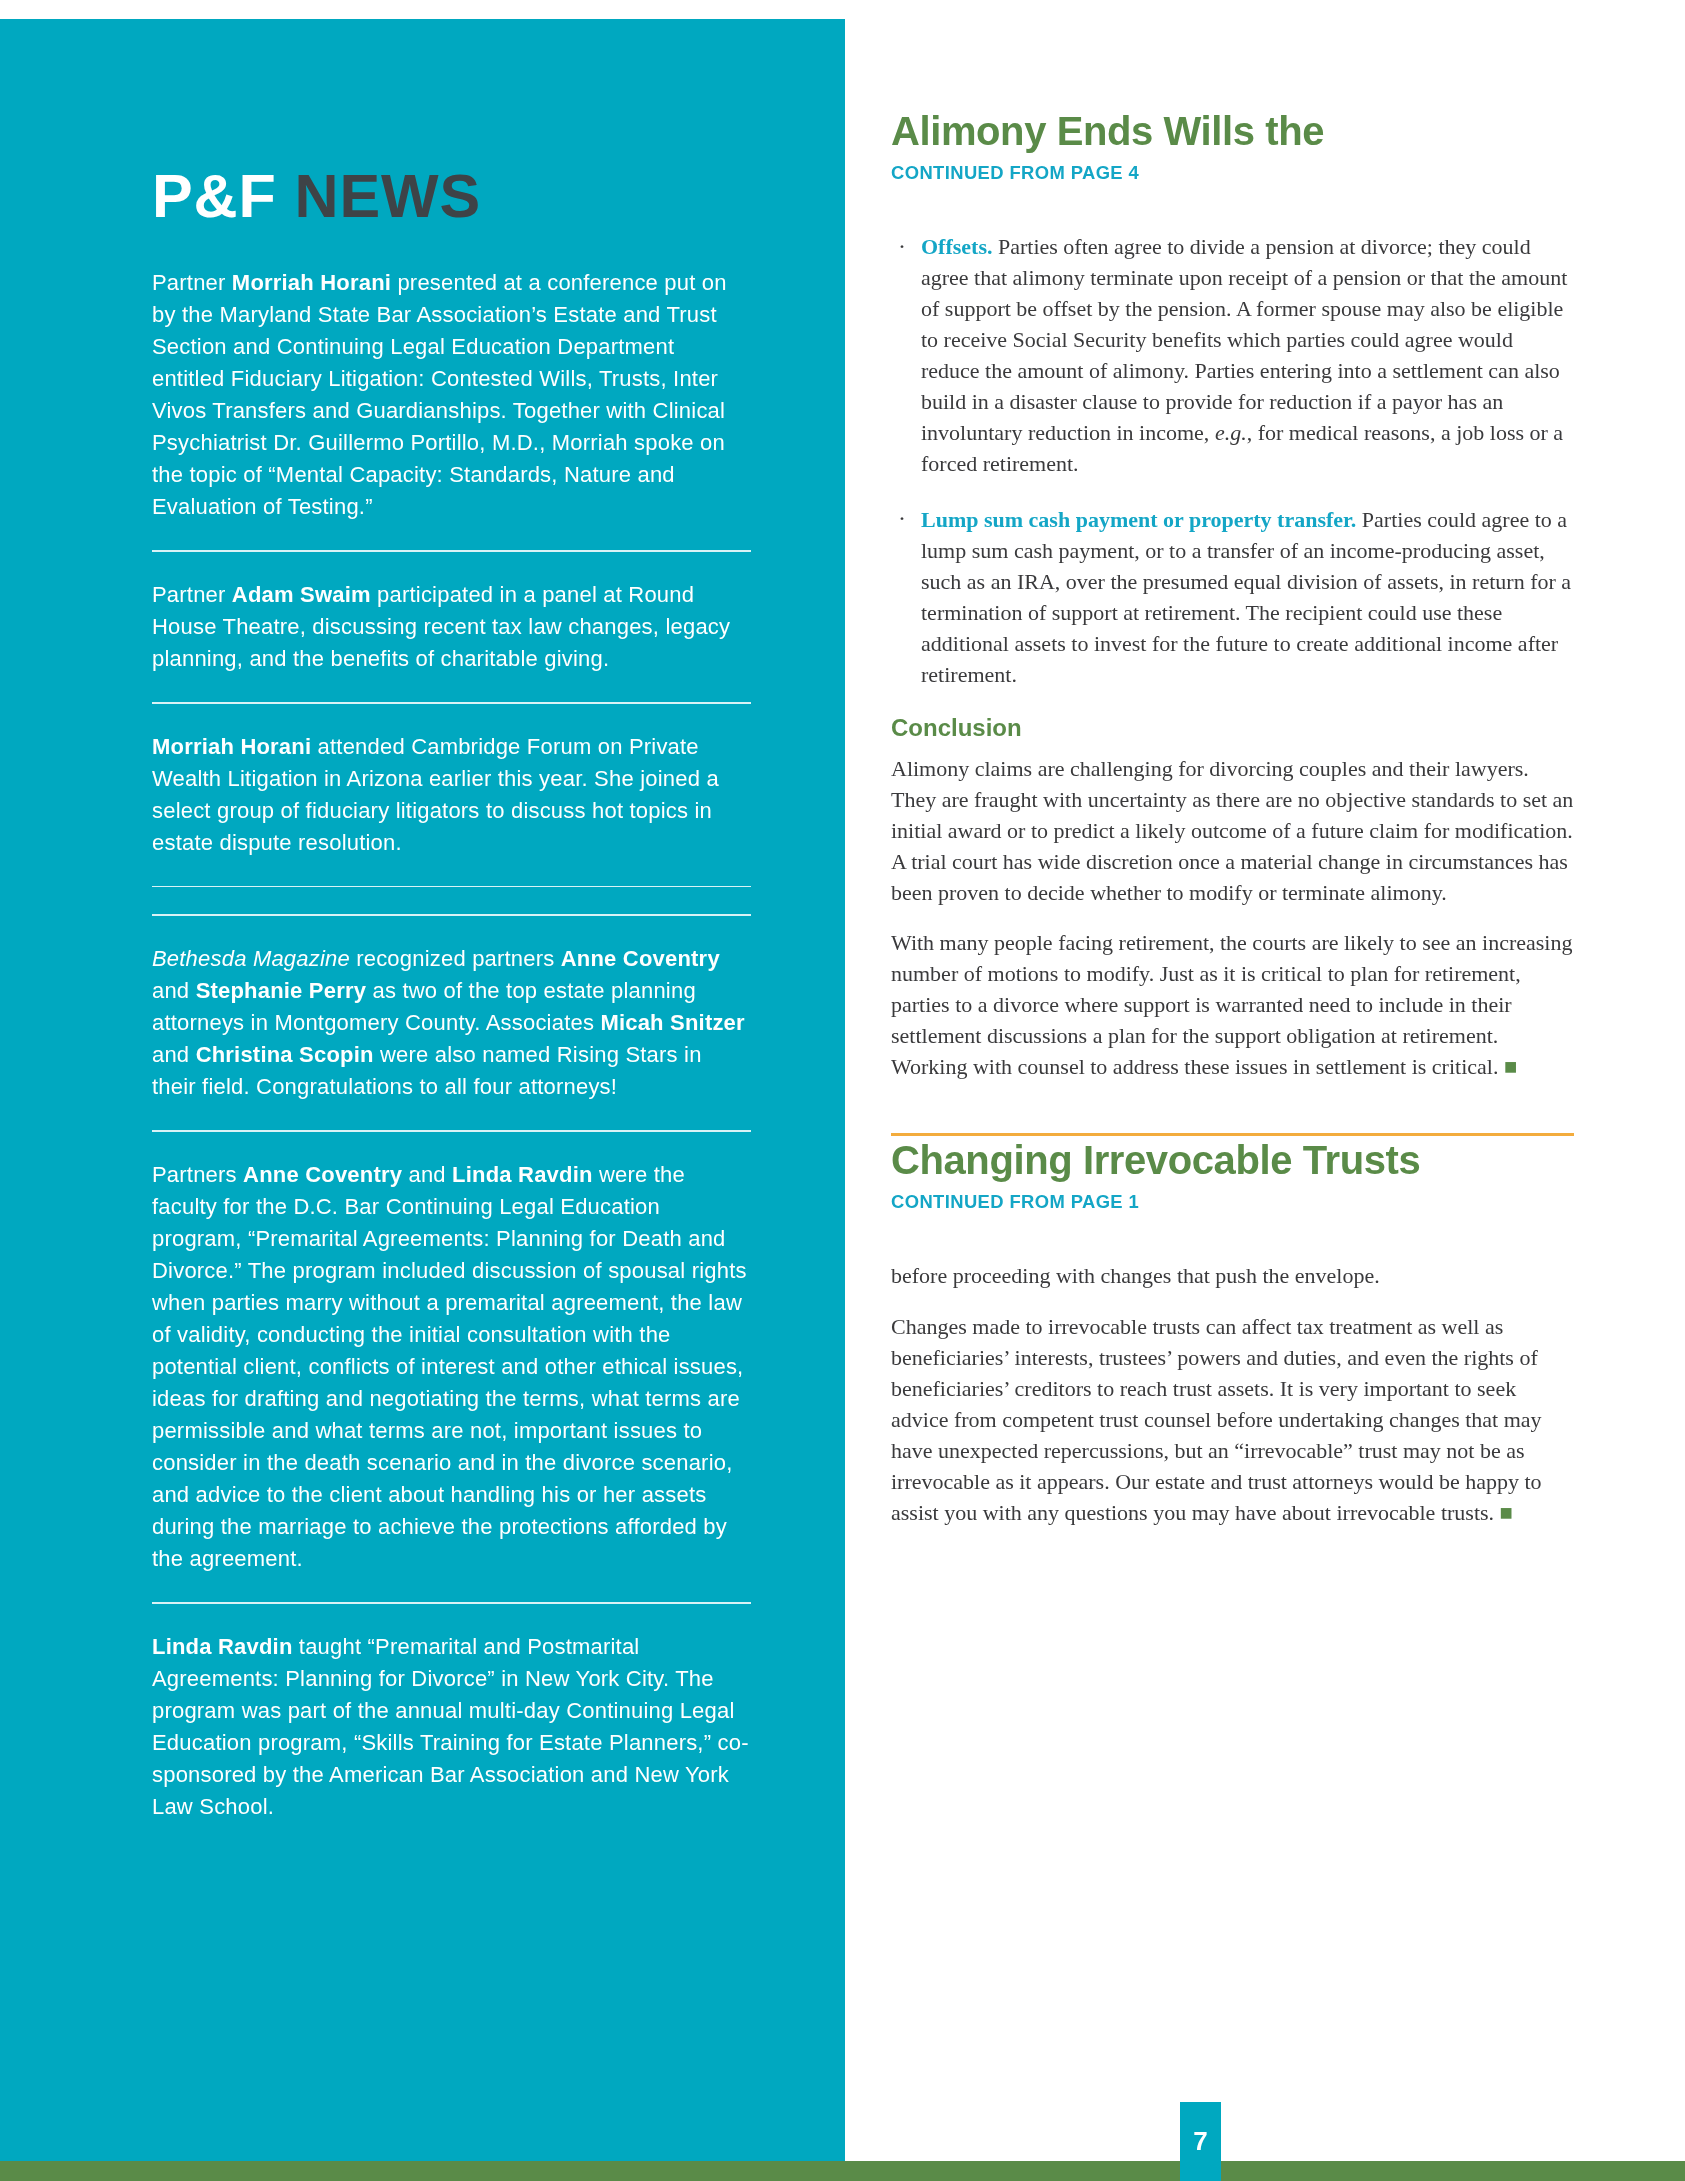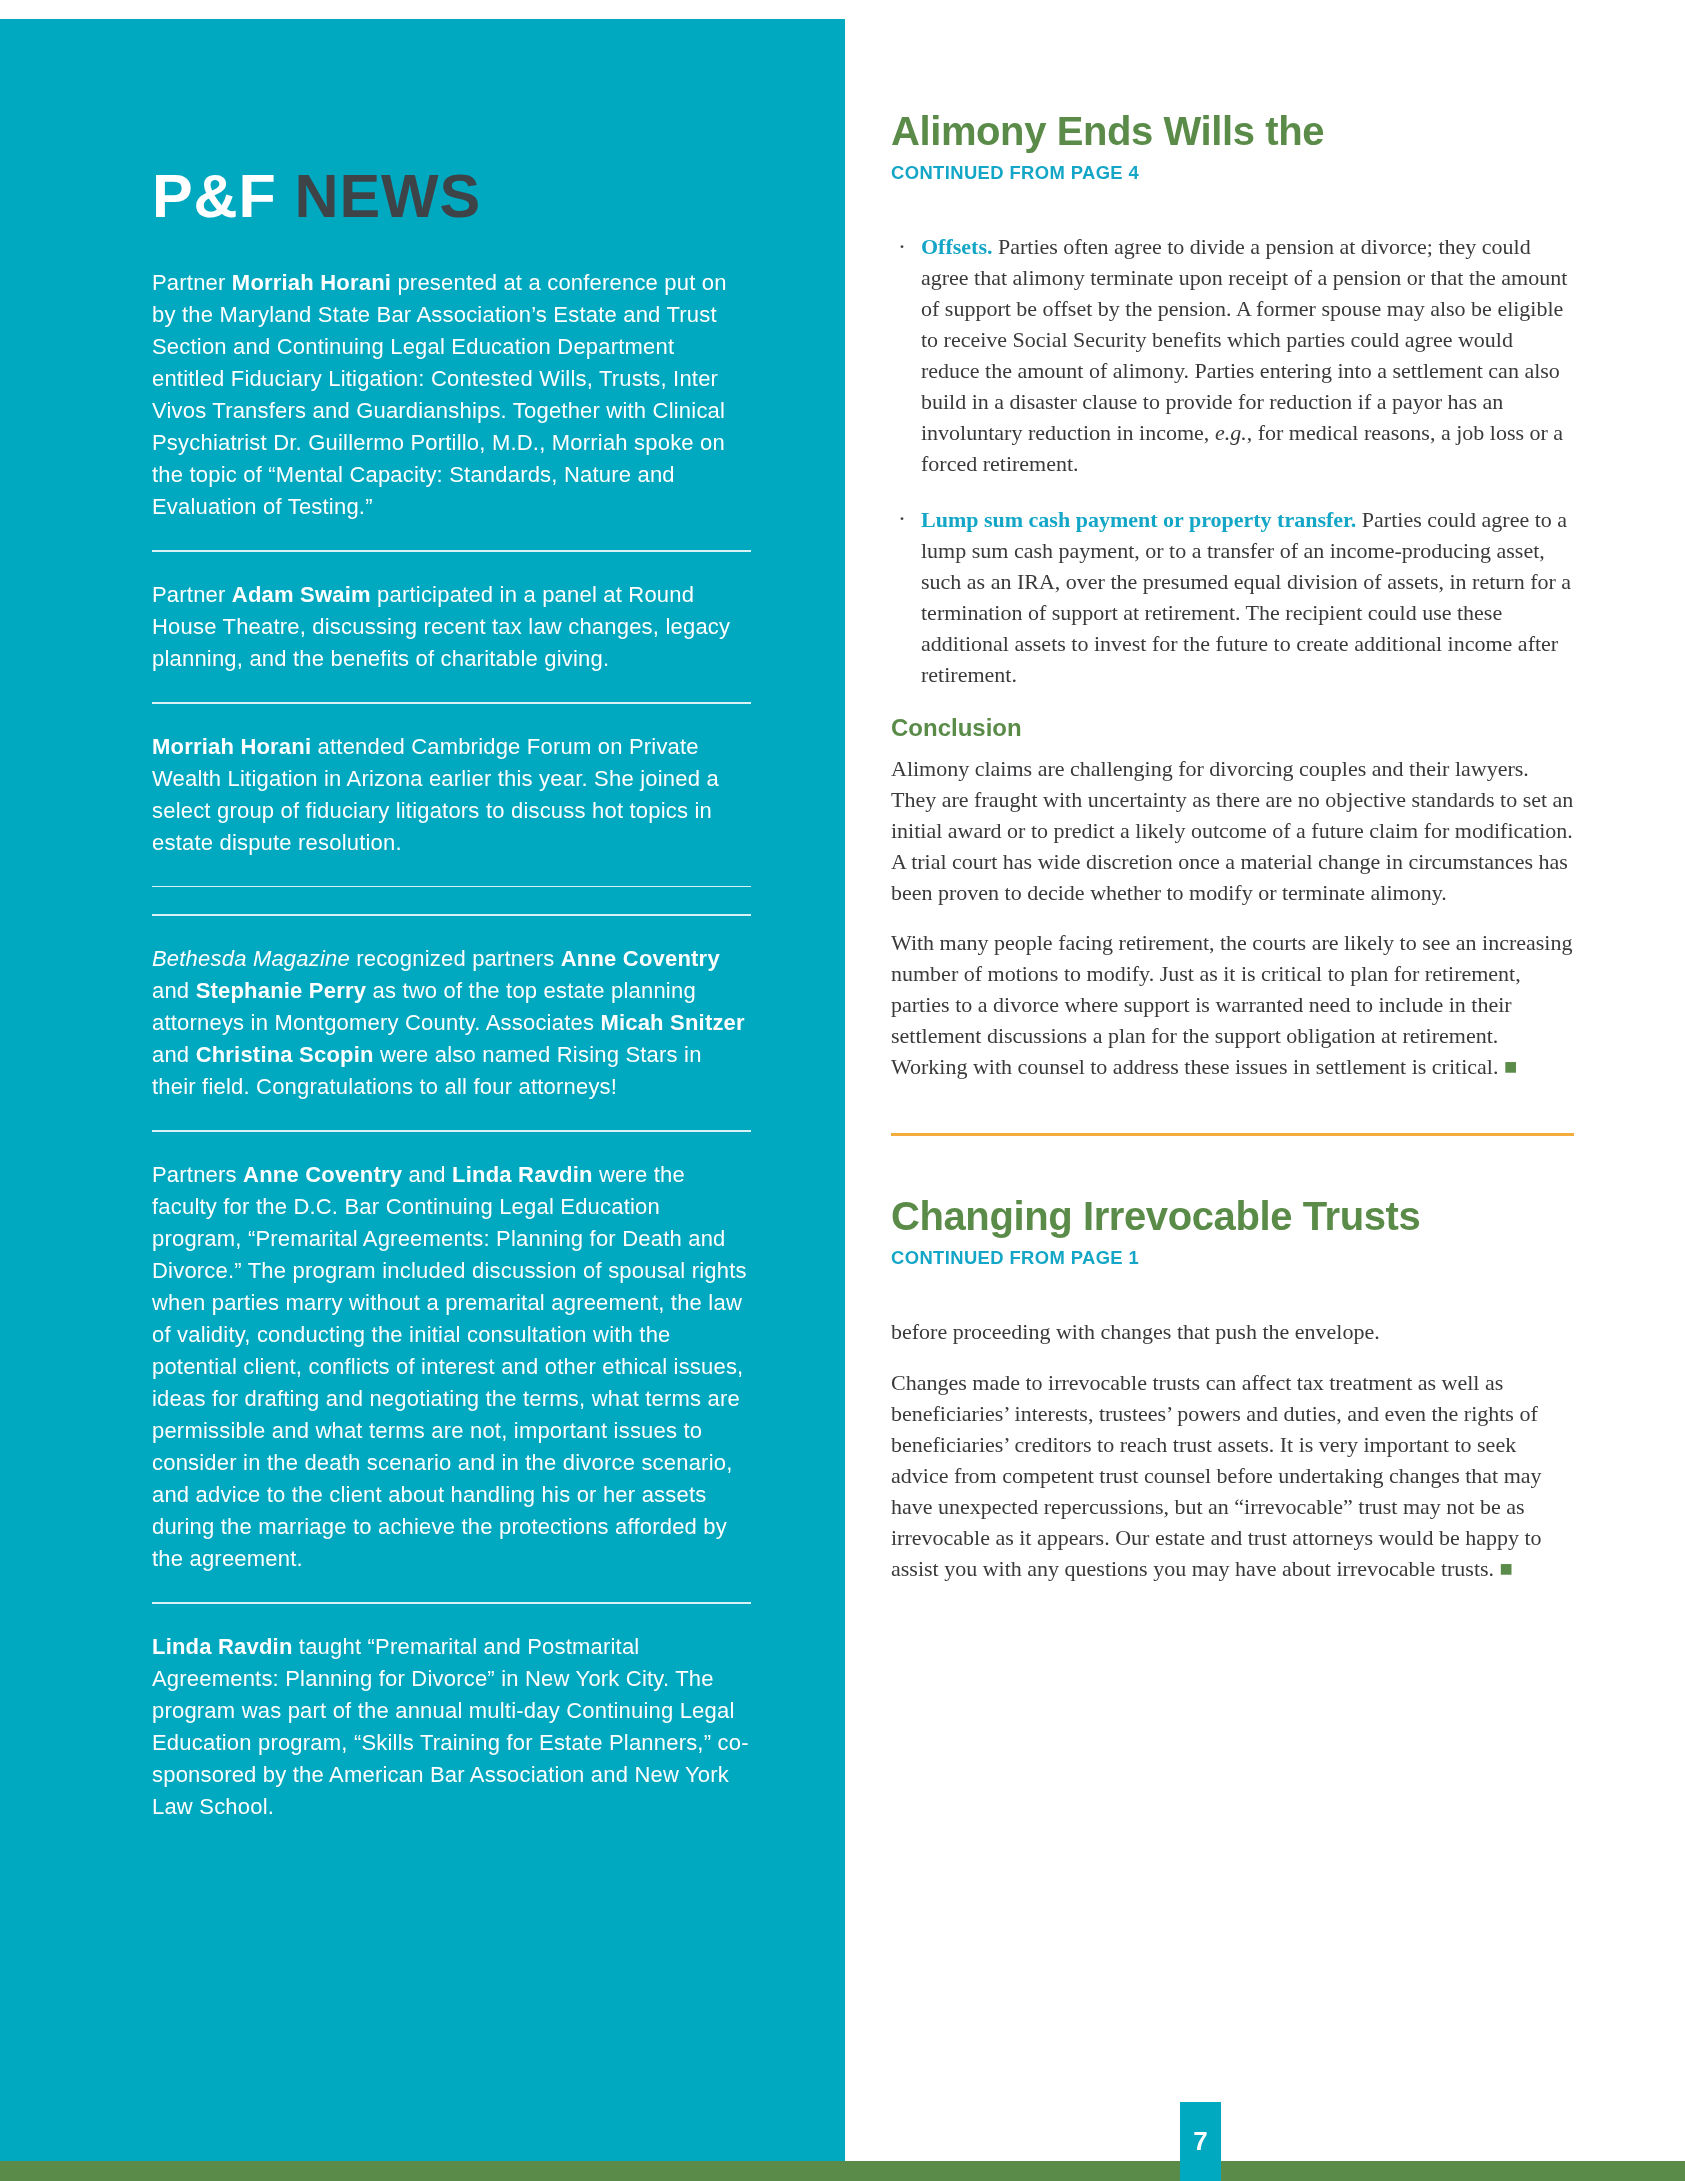--- a/index.html
+++ b/index.html
@@ -59,21 +59,21 @@
     font-size:22px;line-height:31px;
   }
   .conclusion-label{
     margin-top:19.3px;color:var(--green);font-size:24px;font-weight:700;
   }
   .rpara{margin-top:10.5px;}
   .rpara + .rpara{margin-top:19.3px;}
   .orange-rule{
     border:none;height:3.5px;background:var(--orange);margin-top:51px;width:100%;
   }
-  .art2-title{margin-top:56px;}
+  .art2-title{}
   .art2-p1{margin-top:47px;}
 
   
   .sg-b{font-weight:700;}
   .sg-i{font-style:italic;}
   .sg-lead{font-weight:700;color:var(--accent);}
   .sg-sq{color:var(--green);font-style:normal;}
 
   
   .footer-bar{

